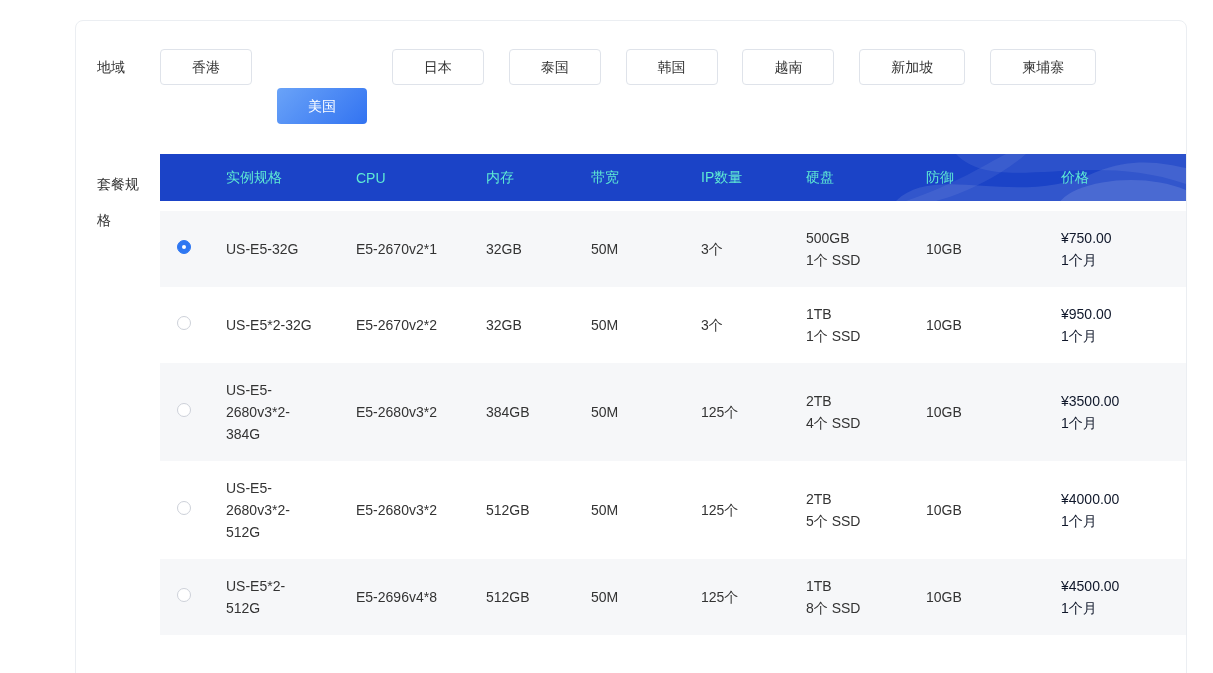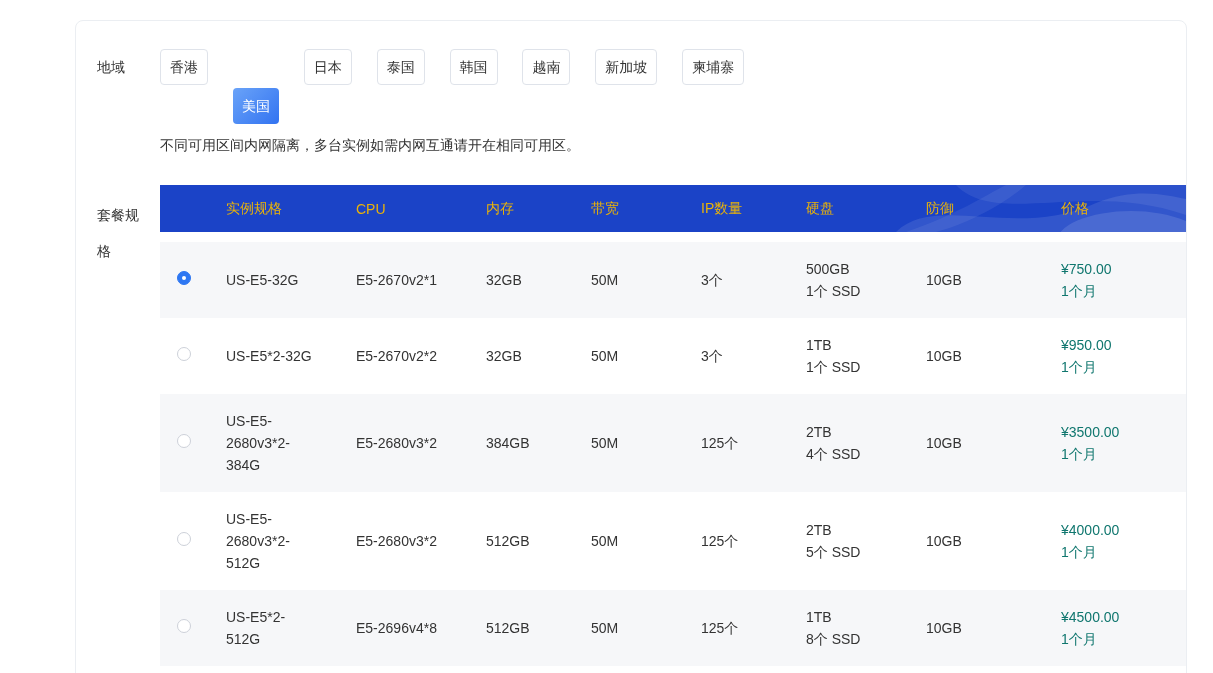--- a/index.html
+++ b/index.html
@@ -19,21 +19,21 @@
   .form-label {
     width: 69px; padding-left: 21px; flex: 0 0 69px;
     line-height: 36px; font-size: 14px; color: #333;
   }
   .form-content { flex: 1; }
 
   
   .opt-btn {
     display: inline-block; vertical-align: top;
     height: 36px; line-height: 34px;
-    padding: 0 9px; margin-right: 21px;
+    padding: 0 31px; margin-right: 21px;
     background: #fff; border: 1px solid #dfe3ea; border-radius: 4px;
     font-size: 14px; color: #333; text-align: center;
     cursor: pointer;
   }
   .opt-btn.selected {
     background: linear-gradient(135deg, #6aa3f8 0%, #3273f1 100%);
     border: none; color: #fff; line-height: 36px; margin-top: 39px;
   }
   .hint { margin-top: 13px; font-size: 14px; color: #333; }
 
@@ -43,31 +43,31 @@
   
   .pkg-label { padding-top: 12px; }
   .pkg-table { width: 1001px; }
   .tgrid {
     display: grid;
     grid-template-columns: 48px 130px 130px 105px 110px 105px 120px 135px 118px;
     align-items: center;
   }
   .thead {
     position: relative; height: 47px; overflow: hidden;
-    background: #1b43c7; color: #eab308;
+    background: #1b43c7; color: #5eead4;
   }
   .thead .hcell { padding-left: 18px; font-size: 14px; position: relative; z-index: 2; }
   .thead-deco { position: absolute; right: 0; top: 0; height: 47px; width: 290px; z-index: 1; pointer-events: none; }
 
   .tbody { margin-top: 10px; }
   .trow { padding: 16px 0; cursor: pointer; }
   .trow.zebra { background: #f6f7f9; }
   .cell { padding-left: 18px; font-size: 14px; color: #333; line-height: 22px; }
   .cell-name { max-width: 106px; overflow-wrap: break-word; }
-  .cell-price { color: #0f766e; }
+  .cell-price { color: #0f172a; }
   .cell-price span { display: block; }
   .cell-disk span { display: block; }
 
   .radio-cell { padding-left: 17px; }
   .radio {
     display: inline-block; width: 14px; height: 14px; border-radius: 50%;
     background: #fff; border: 1px solid #cdd1d9; position: relative; cursor: pointer;
   }
   .radio.checked { background: #2e77f2; border-color: #2e77f2; }
   .radio.checked::after {
@@ -86,21 +86,20 @@
       <div>
         <span class="opt-btn">香港</span>
         <span class="opt-btn selected">美国</span>
         <span class="opt-btn">日本</span>
         <span class="opt-btn">泰国</span>
         <span class="opt-btn">韩国</span>
         <span class="opt-btn">越南</span>
         <span class="opt-btn">新加坡</span>
         <span class="opt-btn">柬埔寨</span>
       </div>
-      <div class="hint">不同可用区间内网隔离，多台实例如需内网互通请开在相同可用区。</div>
     </div>
   </div>
 
 
   <div class="form-row">
     <div class="form-label pkg-label">套餐规格</div>
     <div class="form-content pkg-table">
 
       <div class="thead tgrid">
         <svg class="thead-deco" viewBox="0 0 290 47" preserveAspectRatio="none">

